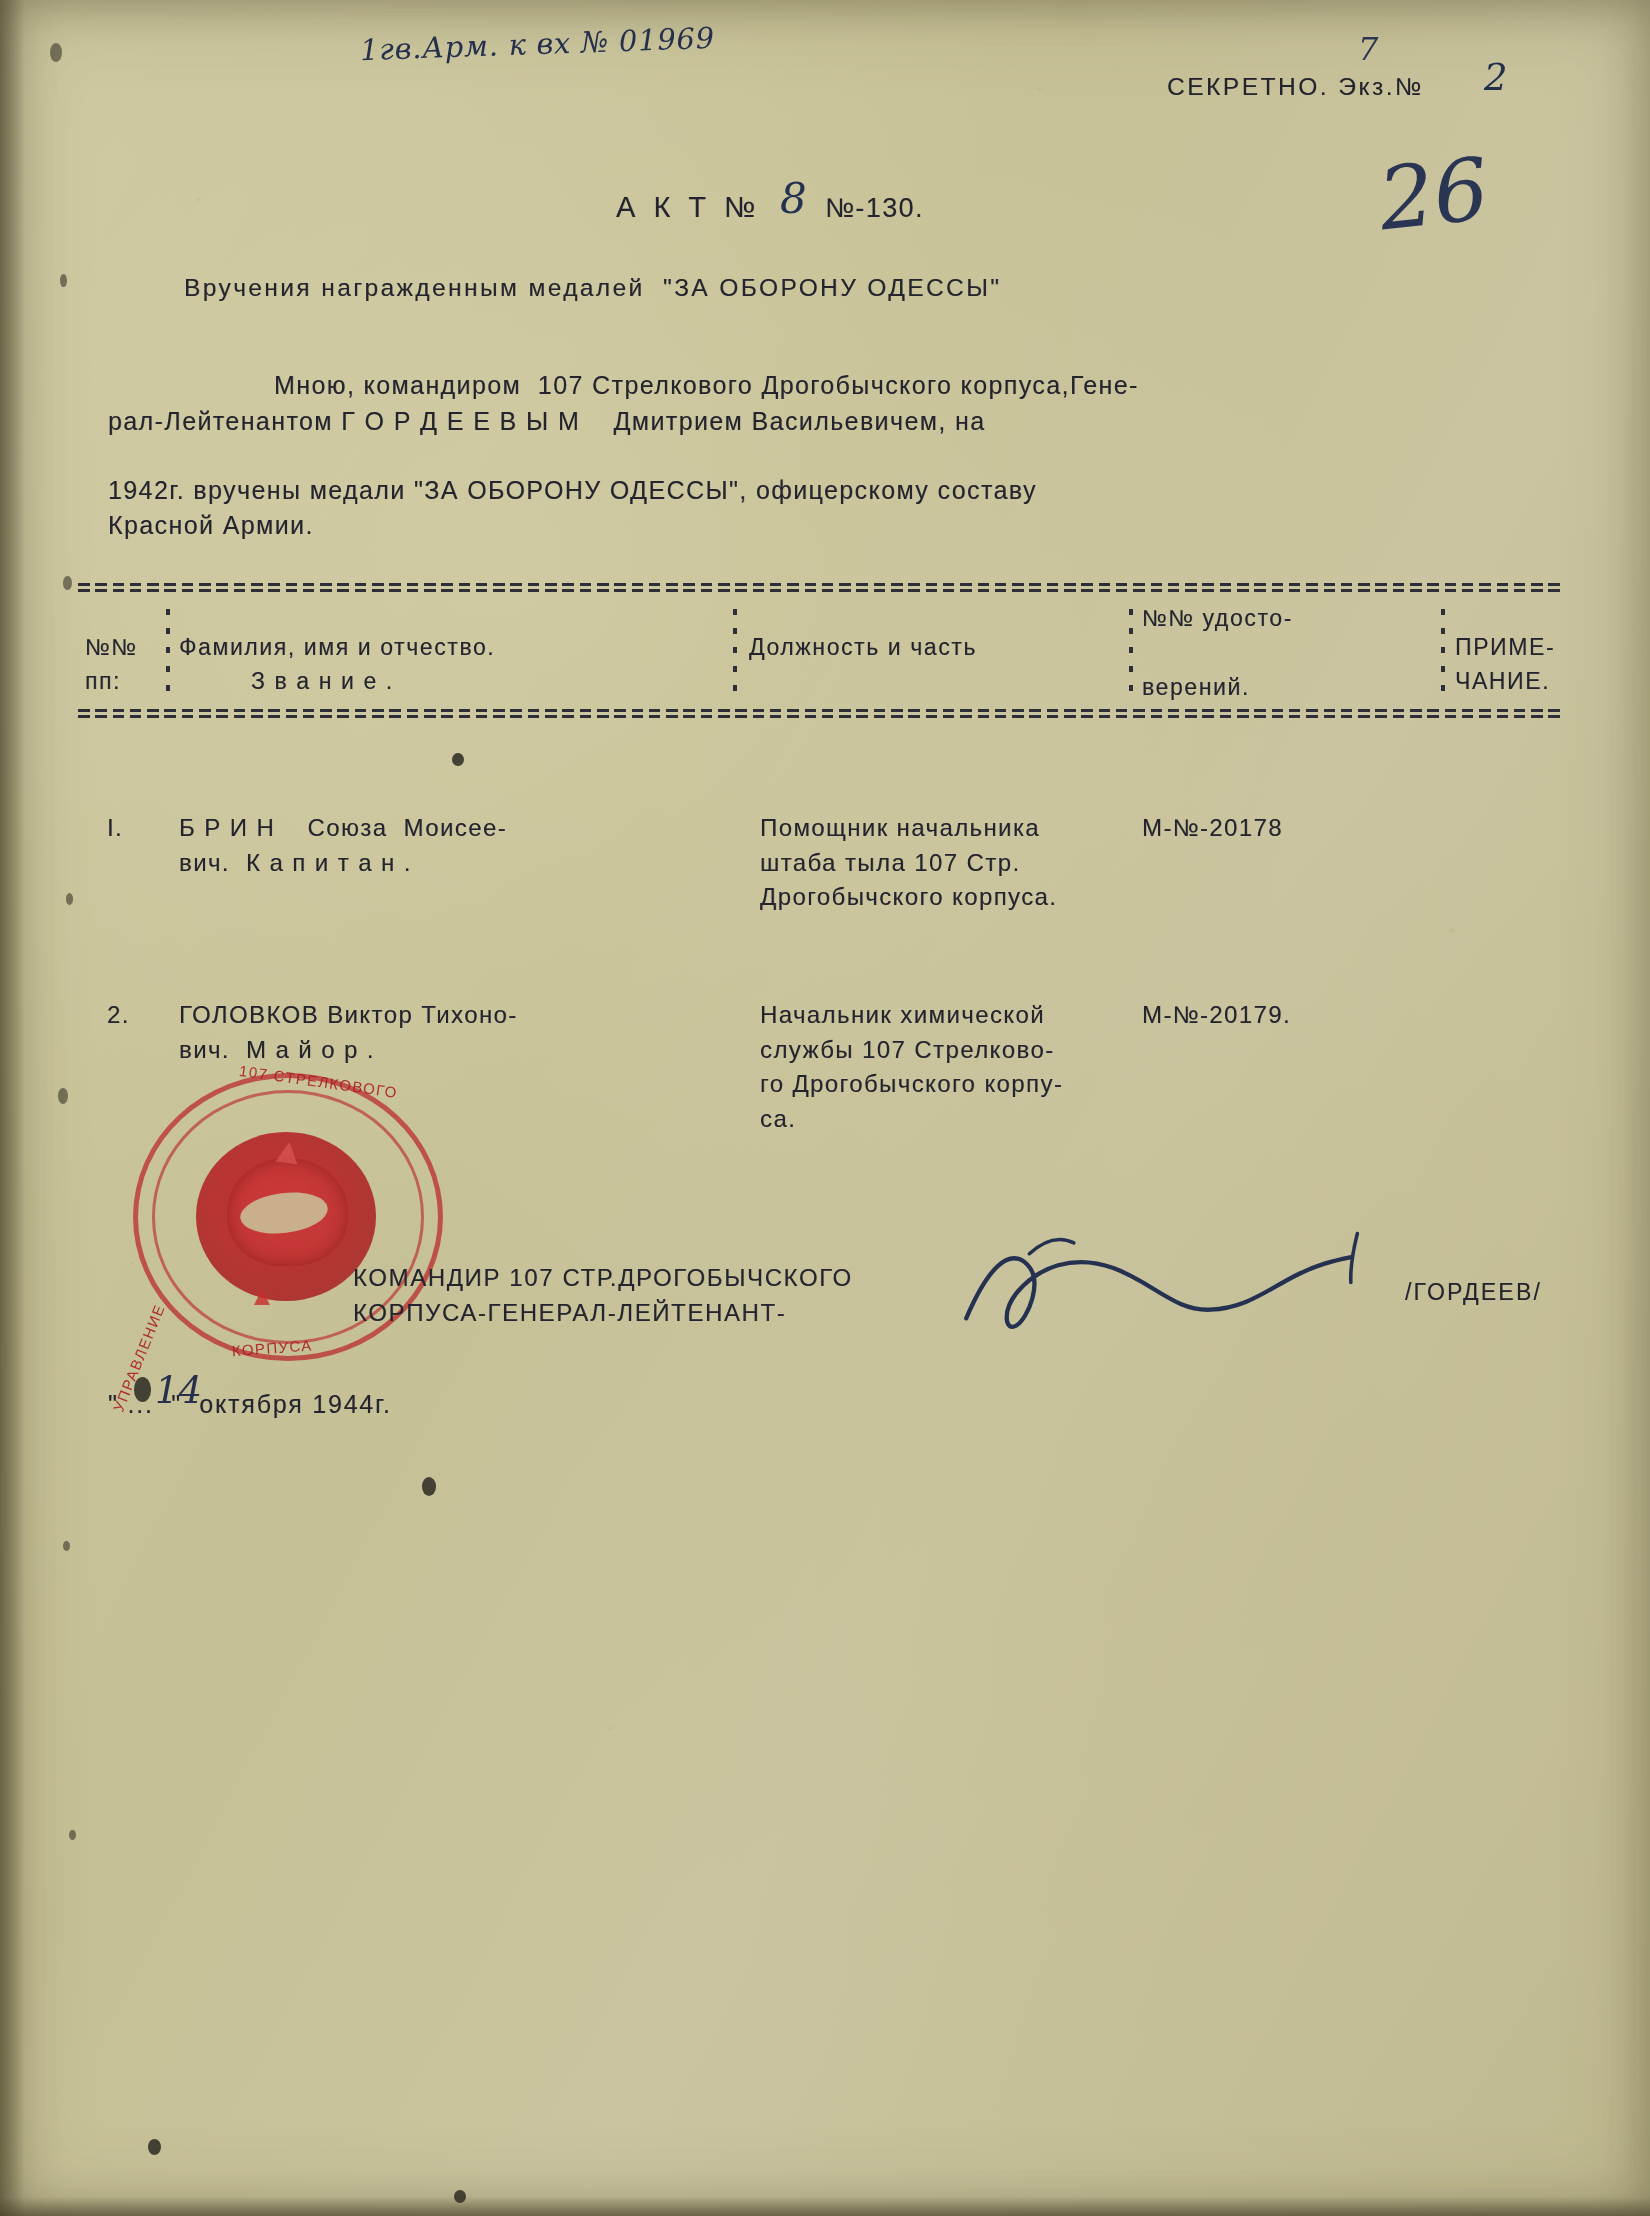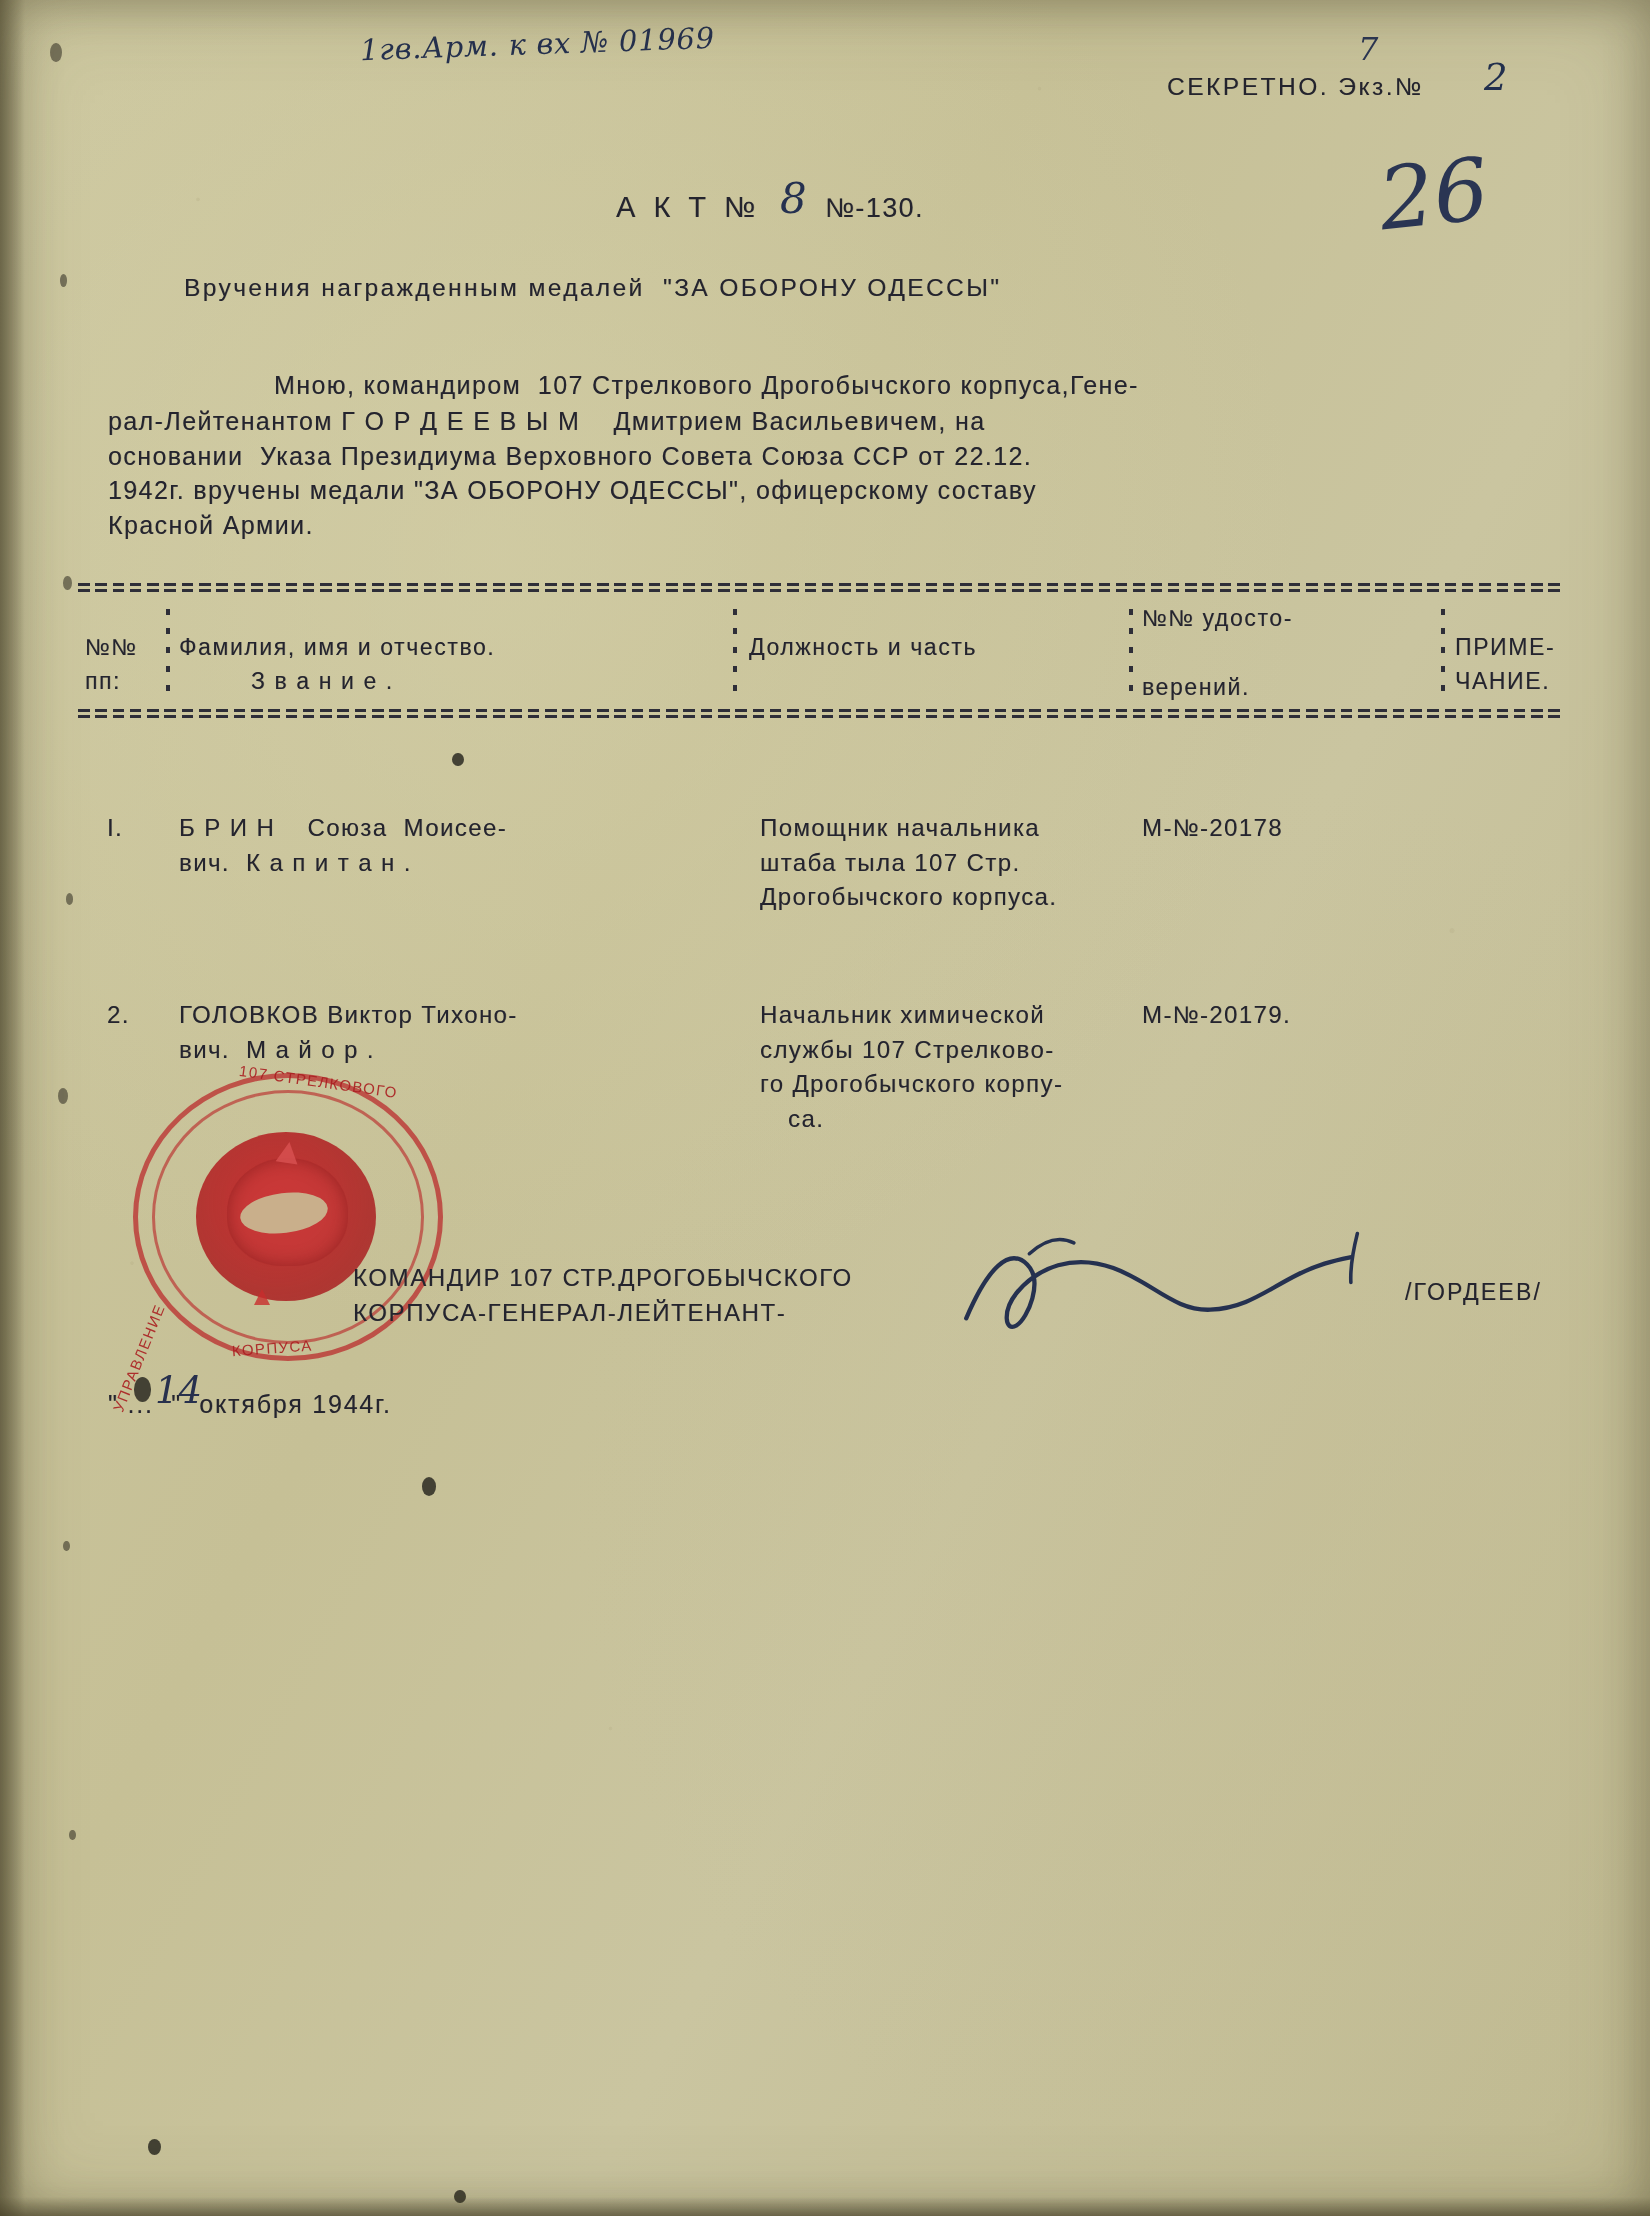--- a/index.html
+++ b/index.html
@@ -147,21 +147,21 @@
   #vsep-4 { top: 609px; height: 94px; left: 1441px; }
 
   
   .cell { font-size: 24px; letter-spacing: 1.4px; }
   .r1 { top: 814px; }
   .r1b { top: 849px; }
   .r1c { top: 883px; }
   .r2 { top: 1001px; }
   .r2b { top: 1036px; }
   .r2c { top: 1070px; }
-  .r2d { top: 1105px; margin-left: 28px; }
+  .r2d { top: 1105px; }
 
   .c-no { left: 107px; }
   .c-name { left: 179px; }
   .c-pos { left: 760px; }
   .c-cert { left: 1142px; }
 
   
   #stamp {
     position: absolute;
     left: 133px;
@@ -282,21 +282,20 @@
   <div class="hand" id="exemplar-number">2</div>
   <div class="hand" id="page-number-hand">26</div>
 
   <div class="tw" id="act-title">А К Т №</div>
   <div class="hand" id="act-number-hand">8</div>
   <div class="tw" id="act-number-tail">№-130.</div>
   <div class="tw blur" id="subtitle">Вручения награжденным медалей  "ЗА ОБОРОНУ ОДЕССЫ"</div>
 
   <div class="tw blur body-line" id="body-l1">Мною, командиром  107 Стрелкового Дрогобычского корпуса,Гене-</div>
   <div class="tw blur body-line" id="body-l2">рал-Лейтенантом Г О Р Д Е Е В Ы М    Дмитрием Васильевичем, на</div>
-  <div class="tw blur body-line" id="body-l3">основании  Указа Президиума Верховного Совета Союза ССР от 22.12.</div>
   <div class="tw blur body-line" id="body-l4">1942г. вручены медали "ЗА ОБОРОНУ ОДЕССЫ", офицерскому составу</div>
   <div class="tw blur body-line" id="body-l5">Красной Армии.</div>
 
   <div class="dbl-rule" id="rule-top">
       <span></span>
       <span></span>
     </div>
   <div class="dbl-rule" id="rule-bottom">
       <span></span>
       <span></span>

